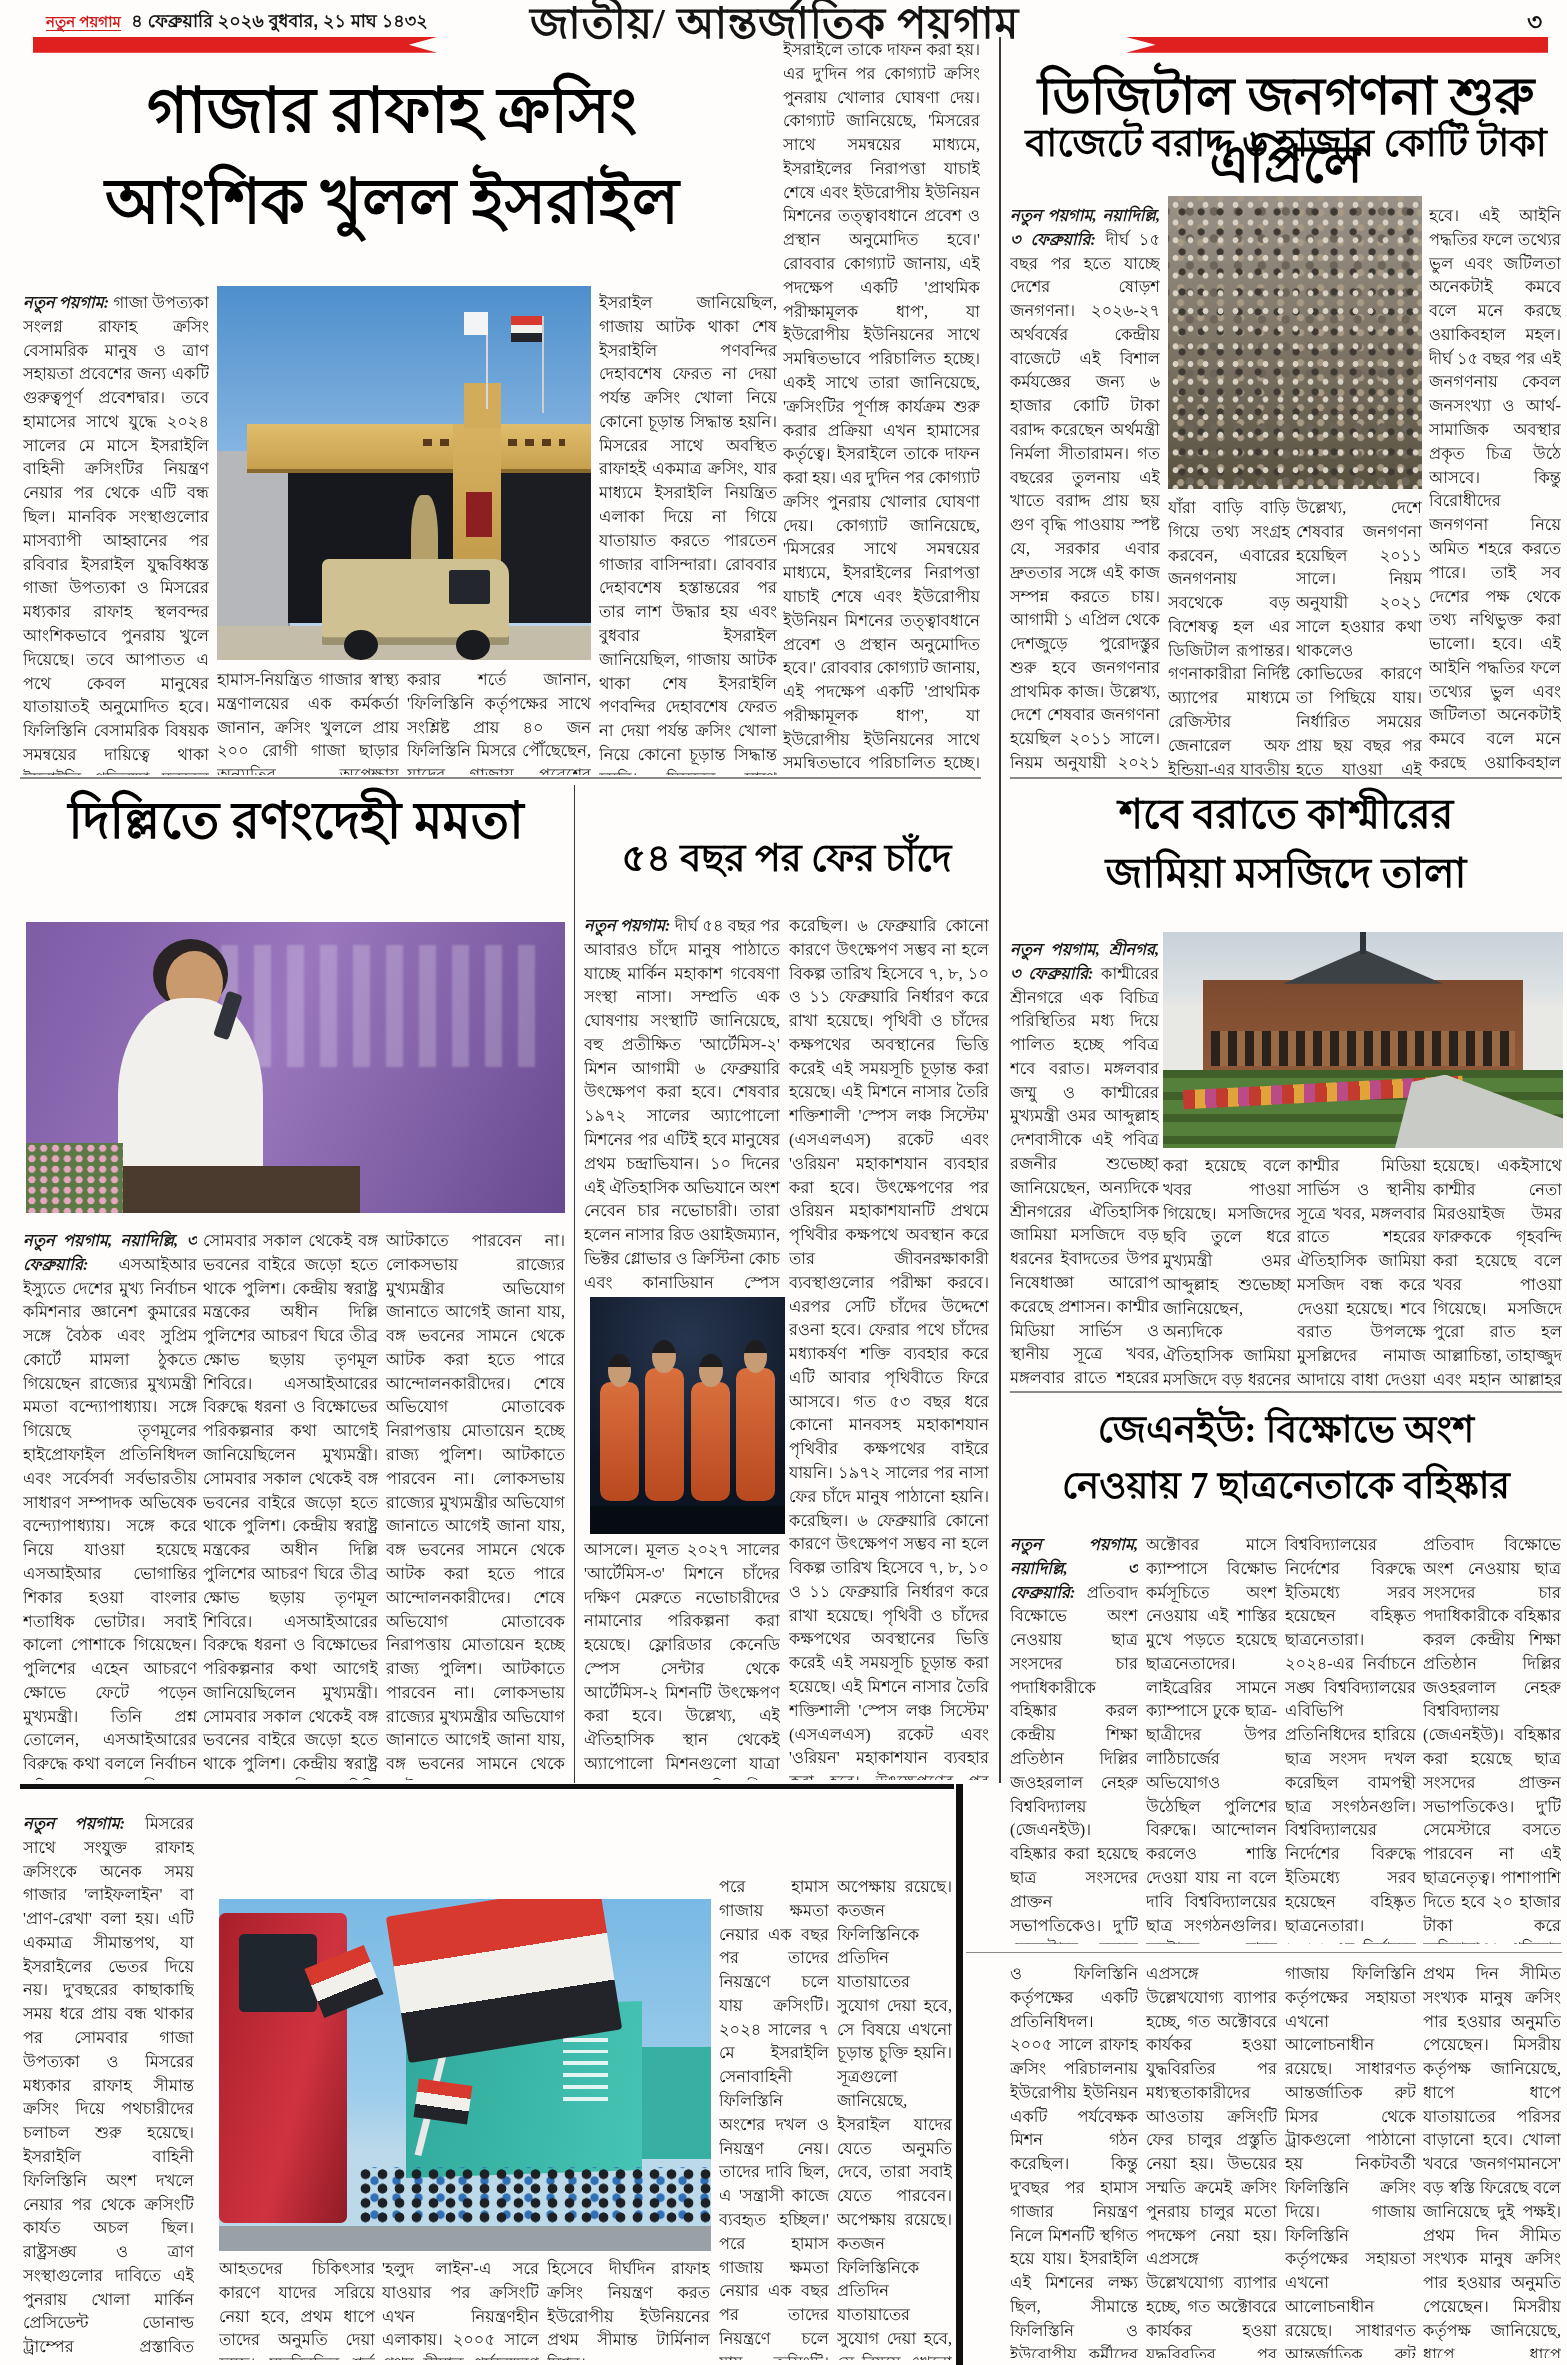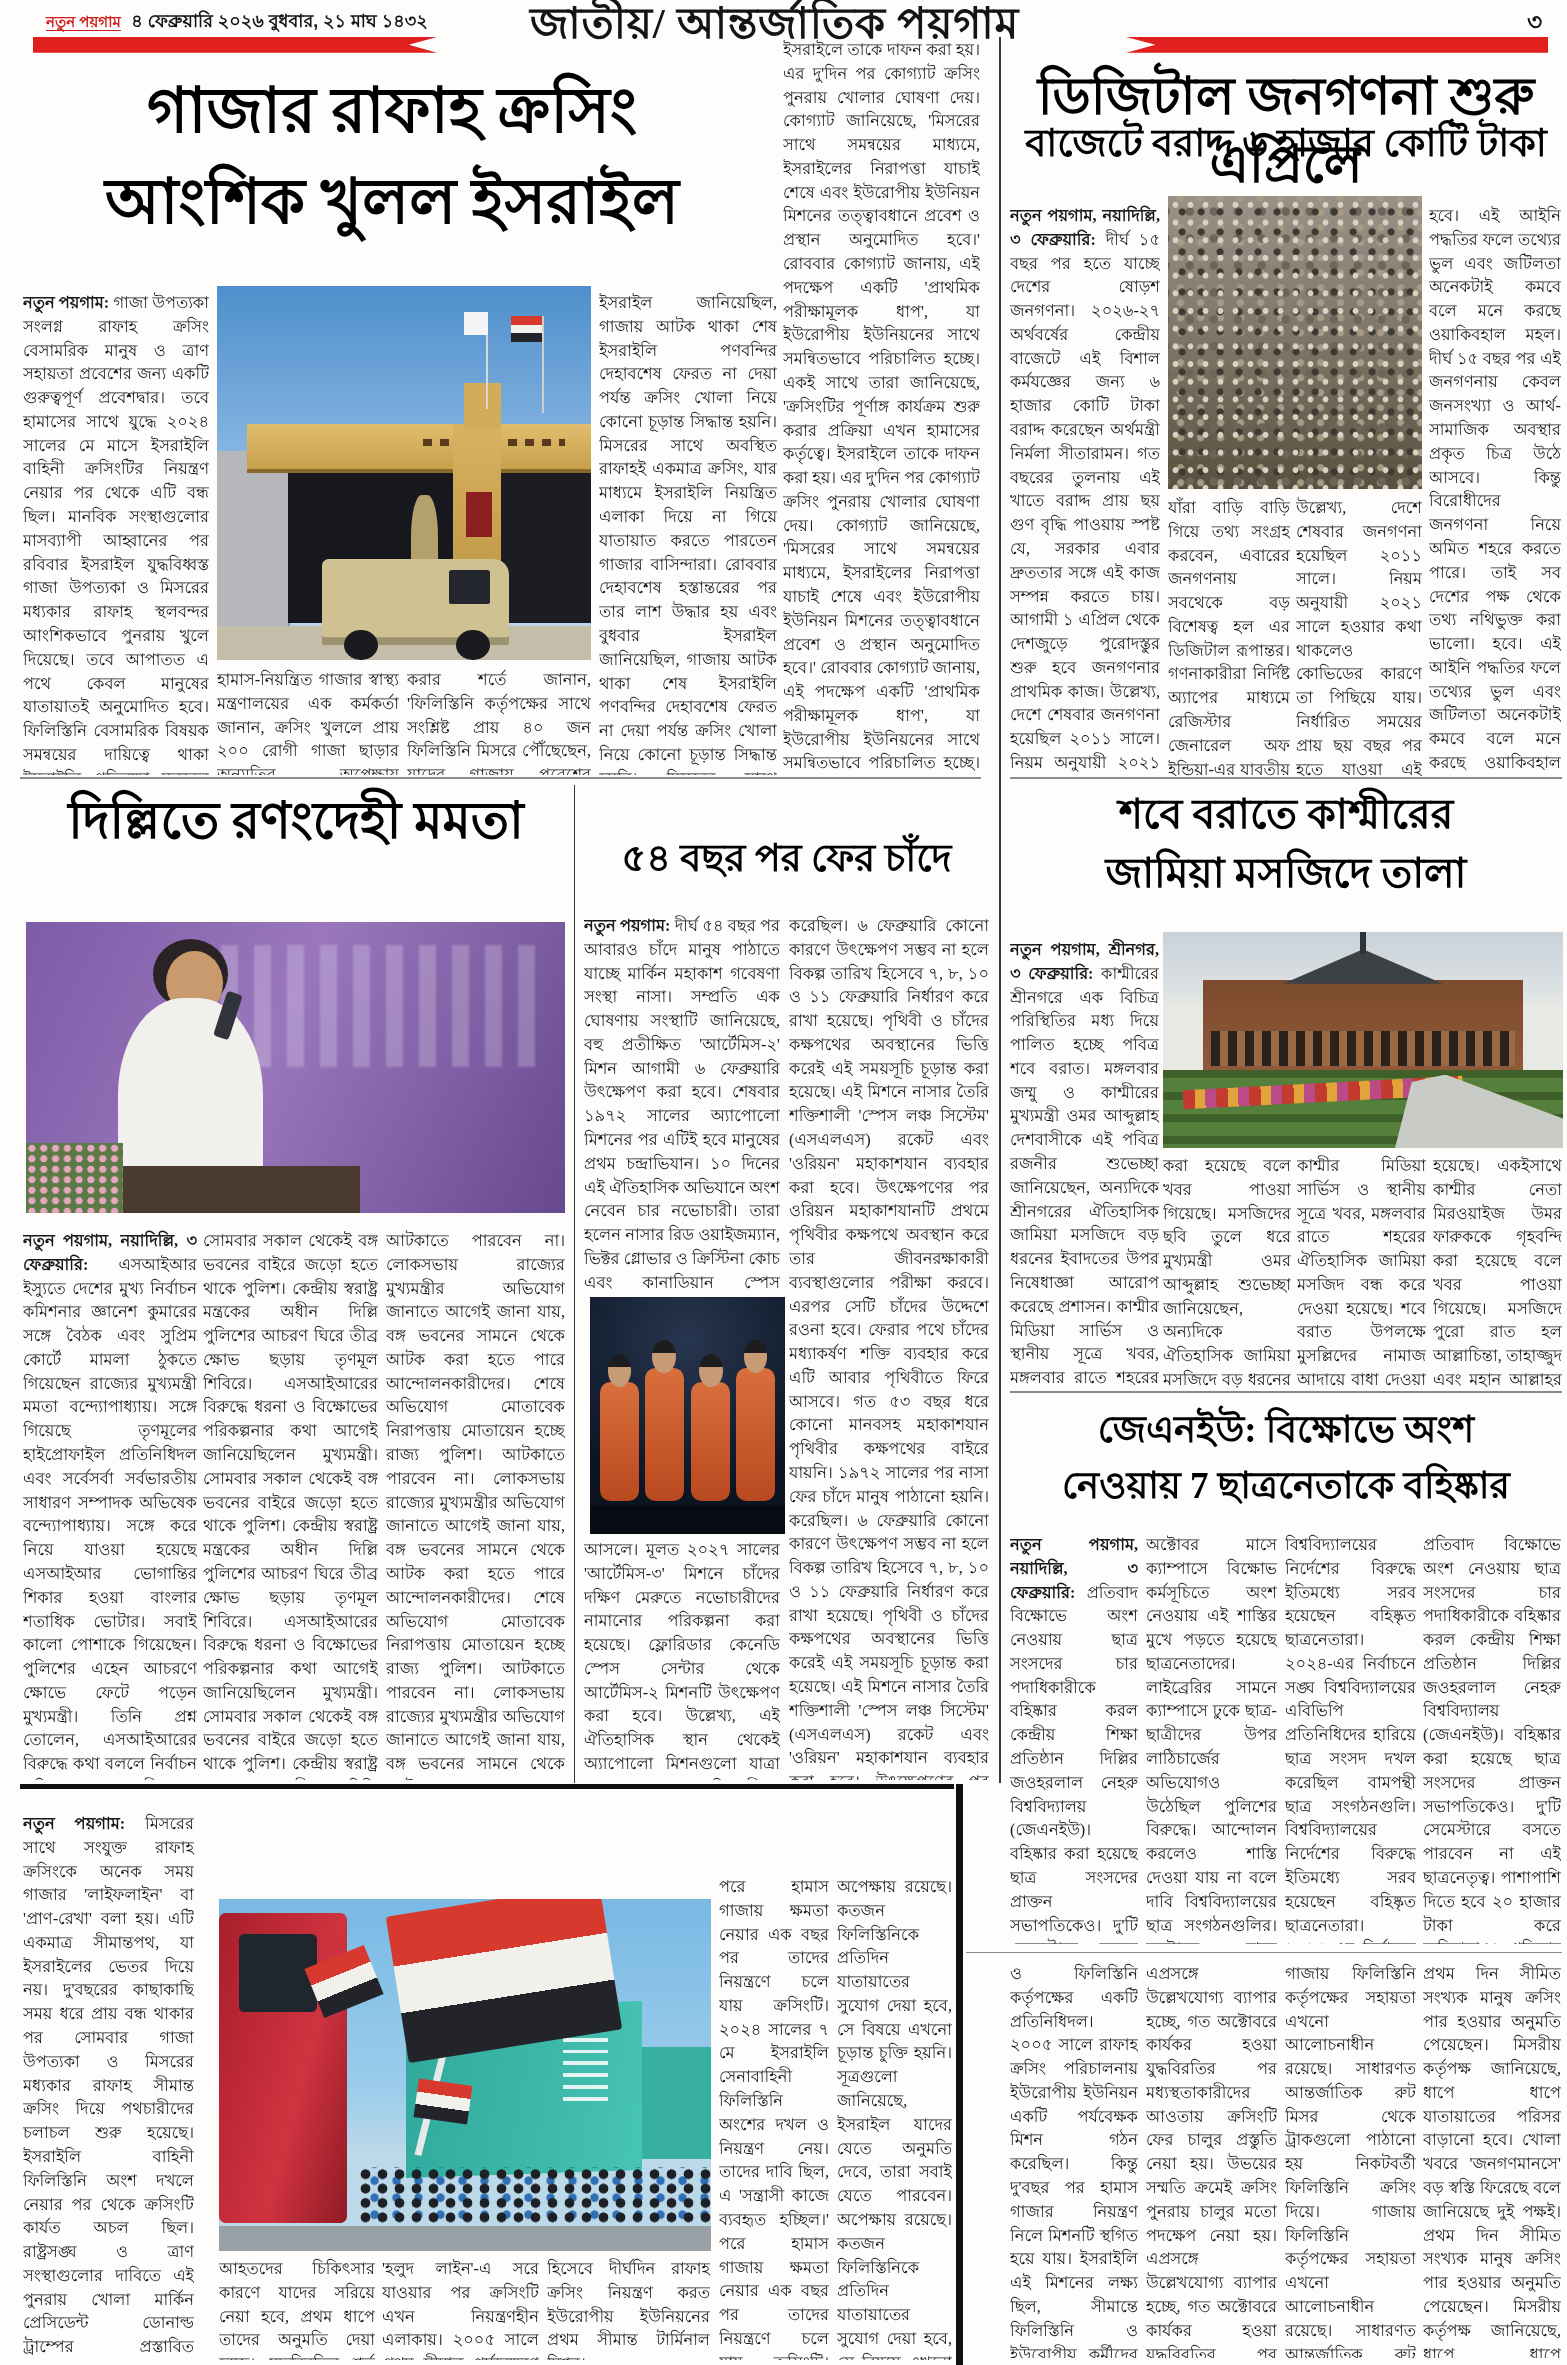--- a/index.html
+++ b/index.html
@@ -16,21 +16,21 @@
   .rb-r{clip-path:polygon(7% 50%,0 0,100% 0,100% 100%,0 100%);}
   
   .hr{background:#8a8a8a;height:2px;}
   .hr-thick{background:#101010;height:4.6px;}
   .vr{background:#3a3a3a;width:2px;}
   .vr-thick{background:#101010;width:6.5px;}
   
   .headline{font-weight:800;text-align:center;line-height:1.3;color:#000;}
   .subhead{font-weight:bold;text-align:center;color:#1515c4;}
   .col{font-size:16.3px;line-height:1.46;text-align:justify;overflow:hidden;color:#191919;}
-  .lead-intro{font-weight:bold;}
+  .lead-intro{font-weight:bold;font-style:italic;}
   
   .photo{overflow:hidden;position:absolute;}
   .ph-rafah{background:linear-gradient(180deg,#4e8fcc 0%,#8fbbe4 52%,#c7daec 100%);}
   .ph-crowd{background-color:#84796a;
     background-image:
       radial-gradient(circle,#d9d2c4 0 2.6px,rgba(0,0,0,0) 3.3px),
       radial-gradient(circle,#3e3a33 0 3.3px,rgba(0,0,0,0) 3.9px),
       radial-gradient(circle,#6e655a 0 3.9px,rgba(0,0,0,0) 4.6px),
       radial-gradient(circle,#a89a85 0 3.3px,rgba(0,0,0,0) 3.9px),
       linear-gradient(180deg,#9a9288 0%,#7b7263 55%,#57503f 100%);

